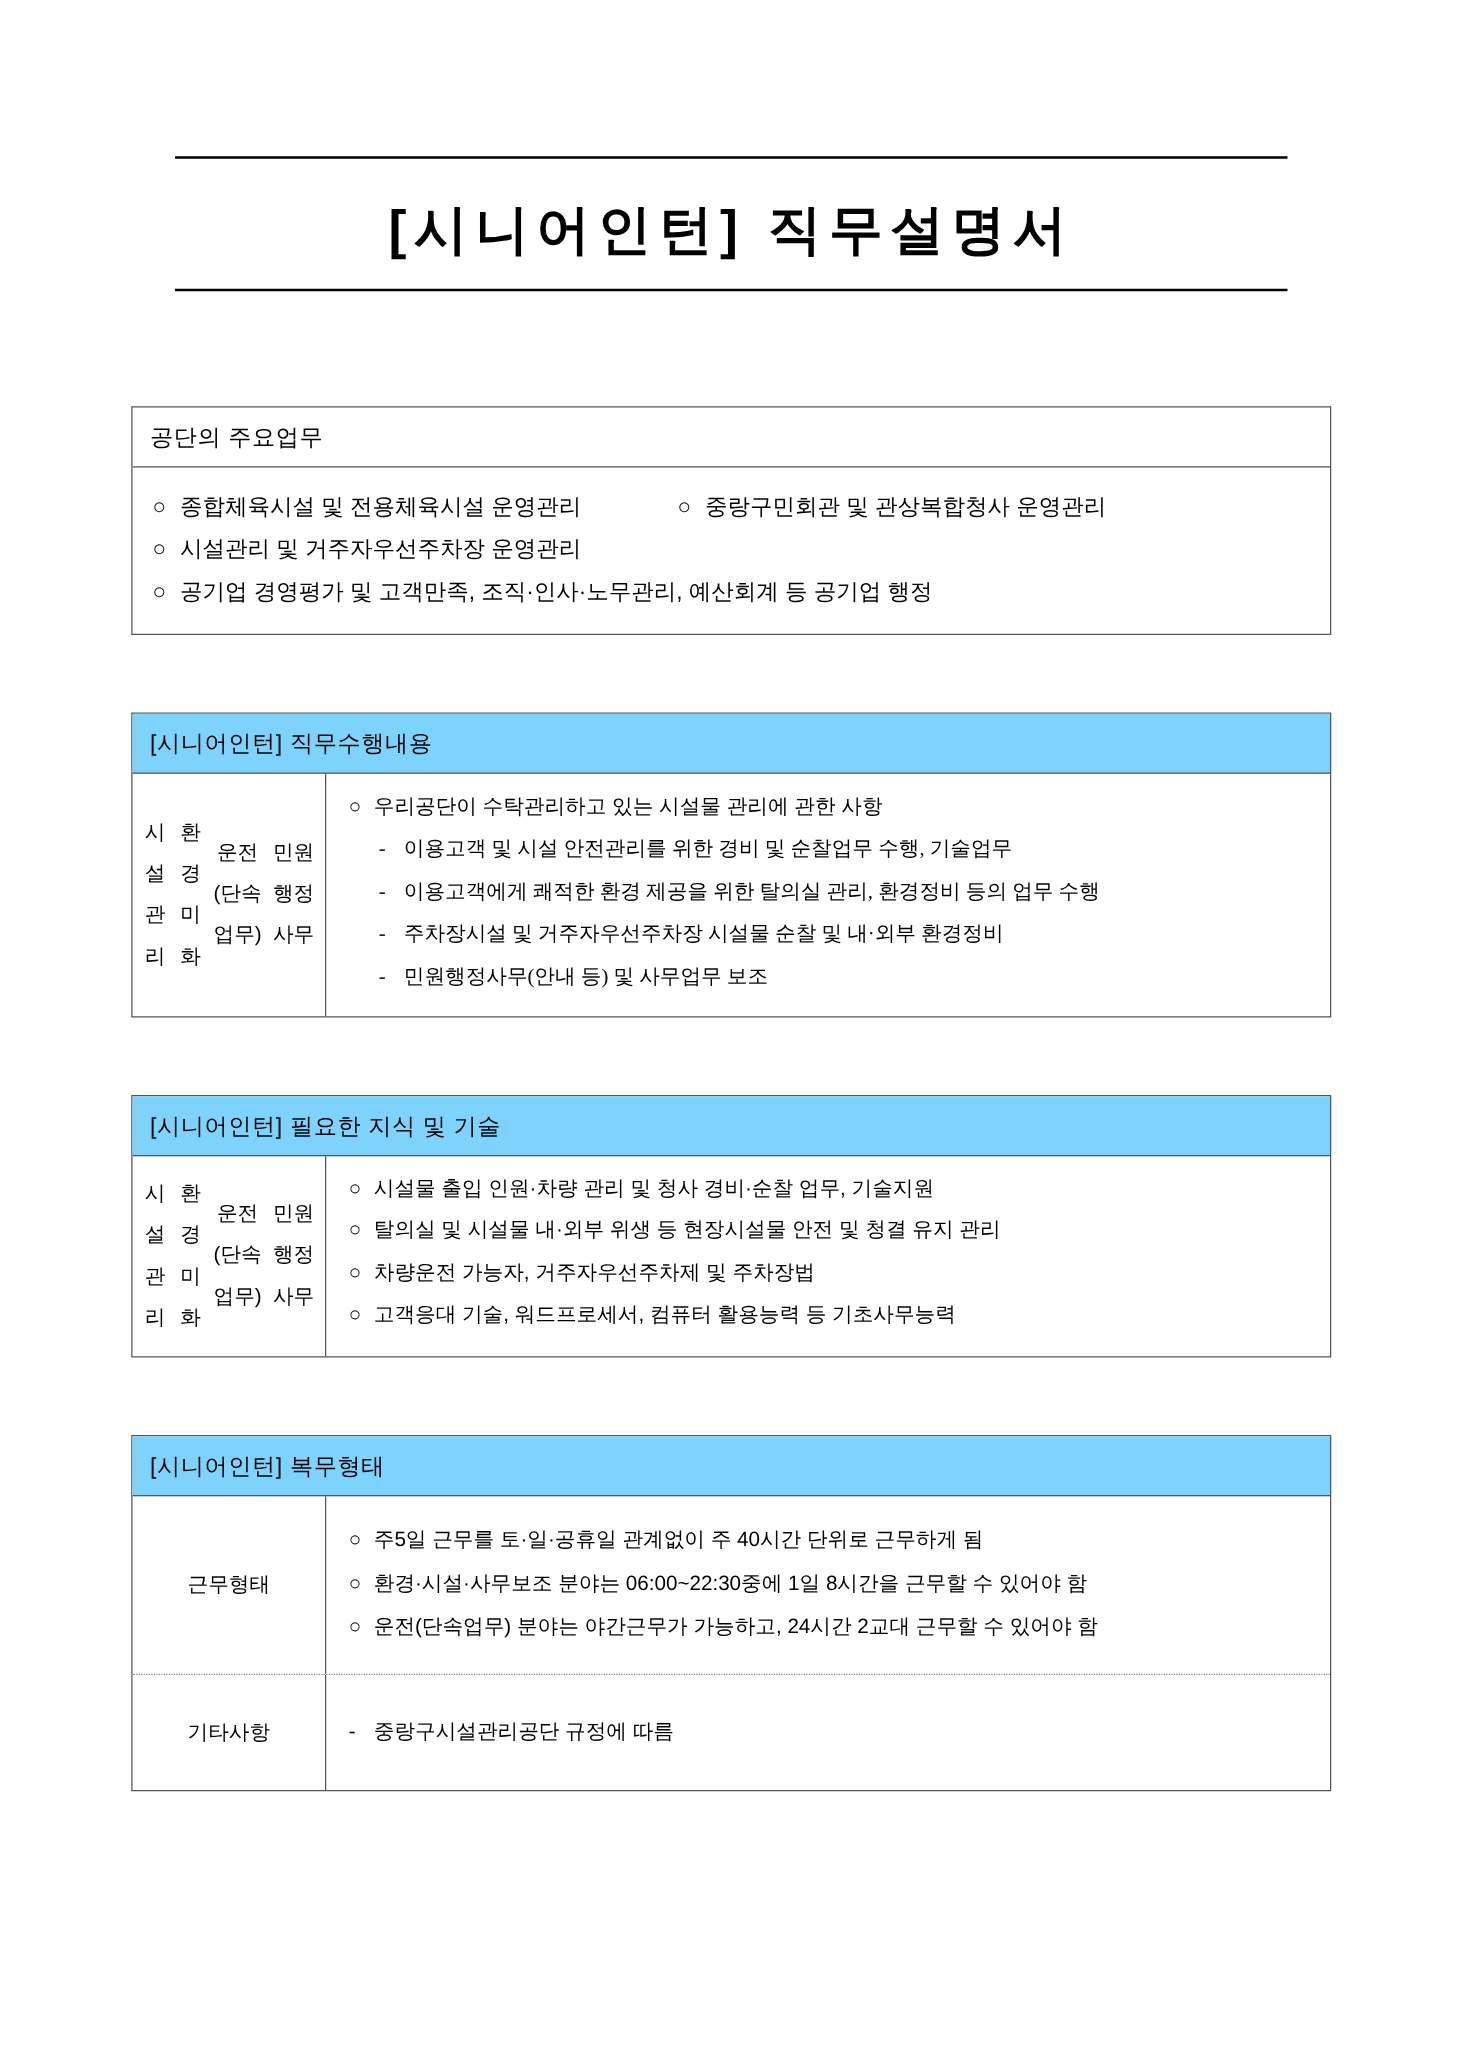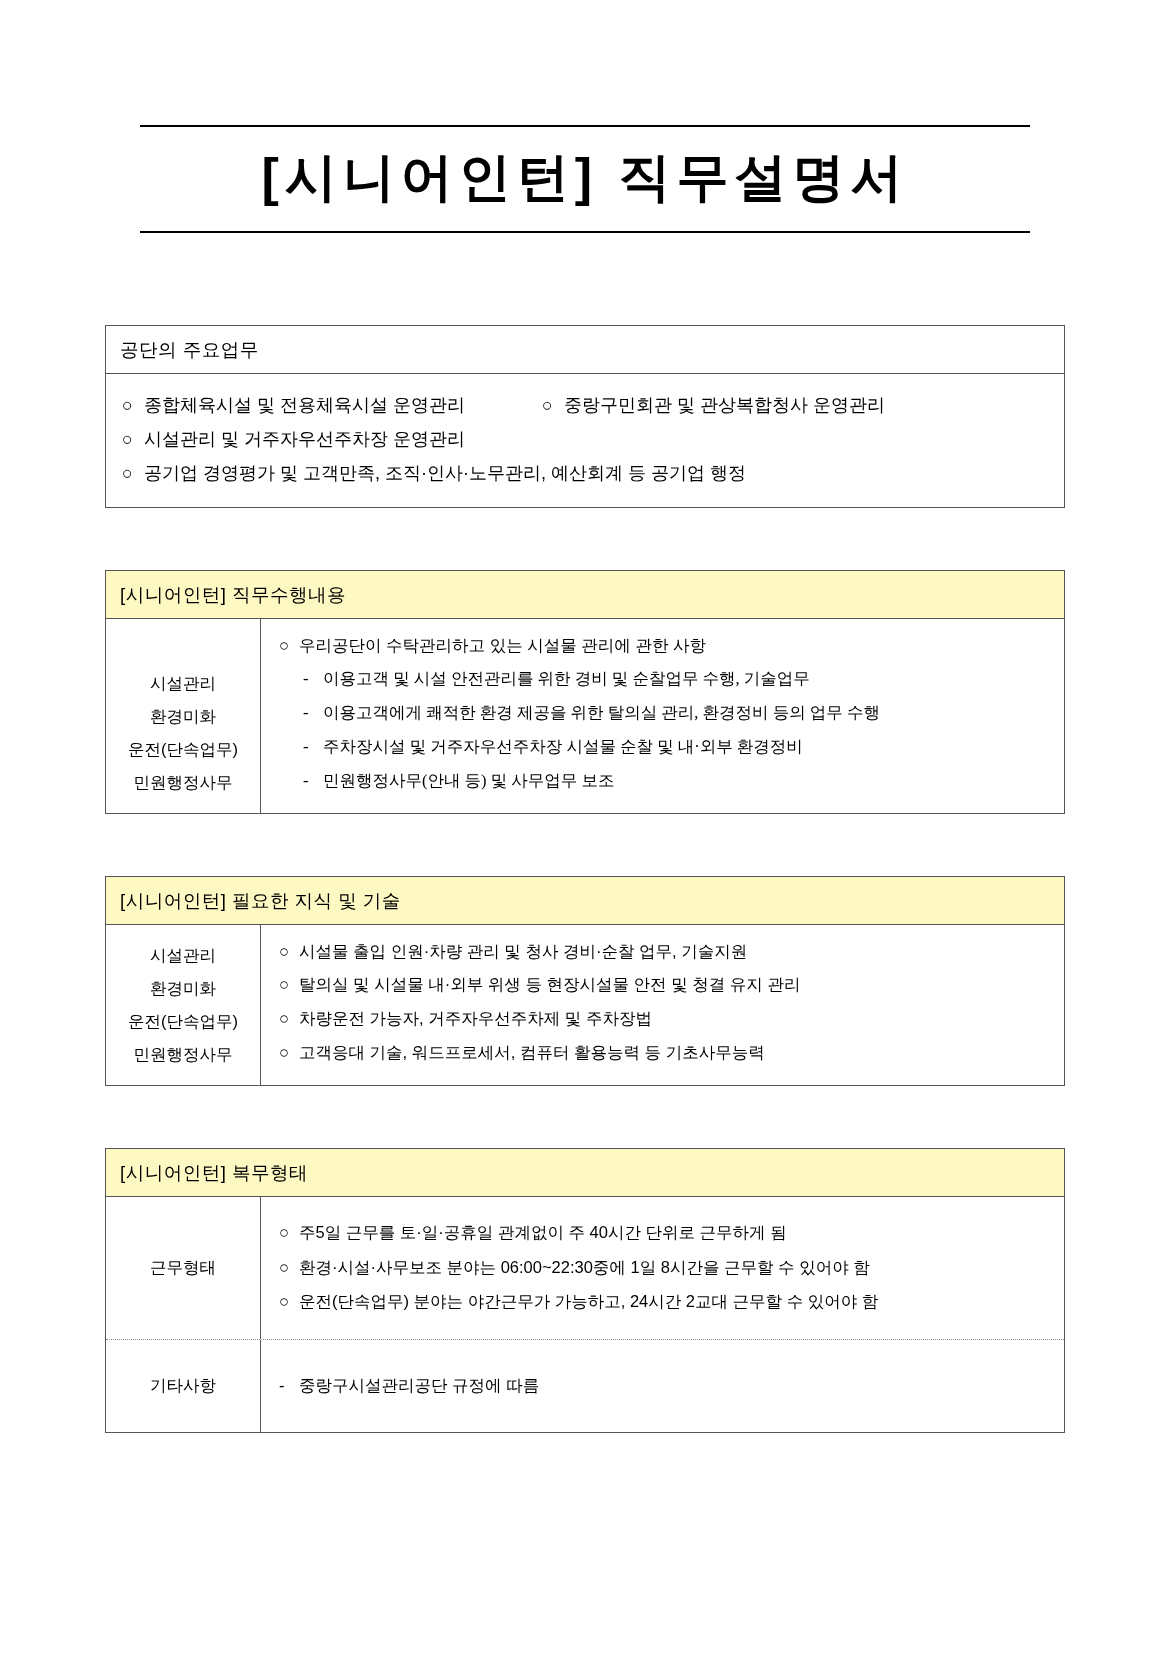--- a/index.html
+++ b/index.html
@@ -24,40 +24,41 @@
 
   
   .title-block {
     margin: 125px 140px 0 140px;
     border-top: 2px solid #000;
     border-bottom: 2px solid #000;
     padding: 16px 0 18px 0;
     text-align: center;
   }
   .title-text {
-    font-size: 52px;
+    font-size: 43px;
     font-weight: bold;
     letter-spacing: 6px;
+    margin-top: 12px;
   }
 
   
   .section {
     margin: 0 105px;
     border: 1px solid #555;
     box-sizing: border-box;
   }
   .sec-head {
     font-size: 18.5px;
     font-weight: normal;
     padding: 11px 14px 11px 14px;
     border-bottom: 1px solid #555;
     letter-spacing: 0.5px;
   }
   .sec-head.blue {
-    background: #fef9c3;
+    background: #7dd3fc;
   }
   .sec-body {
     padding: 14px 16px 16px 16px;
   }
 
   
   .bullet-row {
     display: flex;
     font-size: 18px;
     line-height: 1.9;
@@ -70,22 +71,22 @@
 
   
   .tbl {
     display: flex;
   }
   .tbl-left {
     width: 155px;
     border-right: 1px solid #555;
     box-sizing: border-box;
     display: flex;
-    flex-direction: column;
-    justify-content: flex-end;
+    flex-direction: row;
+    justify-content: center;
     align-items: center;
     padding: 14px 4px;
     font-size: 16.5px;
     line-height: 2.0;
     text-align: center;
   }
   .tbl-right {
     flex: 1;
     box-sizing: border-box;
     padding: 10px 16px 15px 18px;

